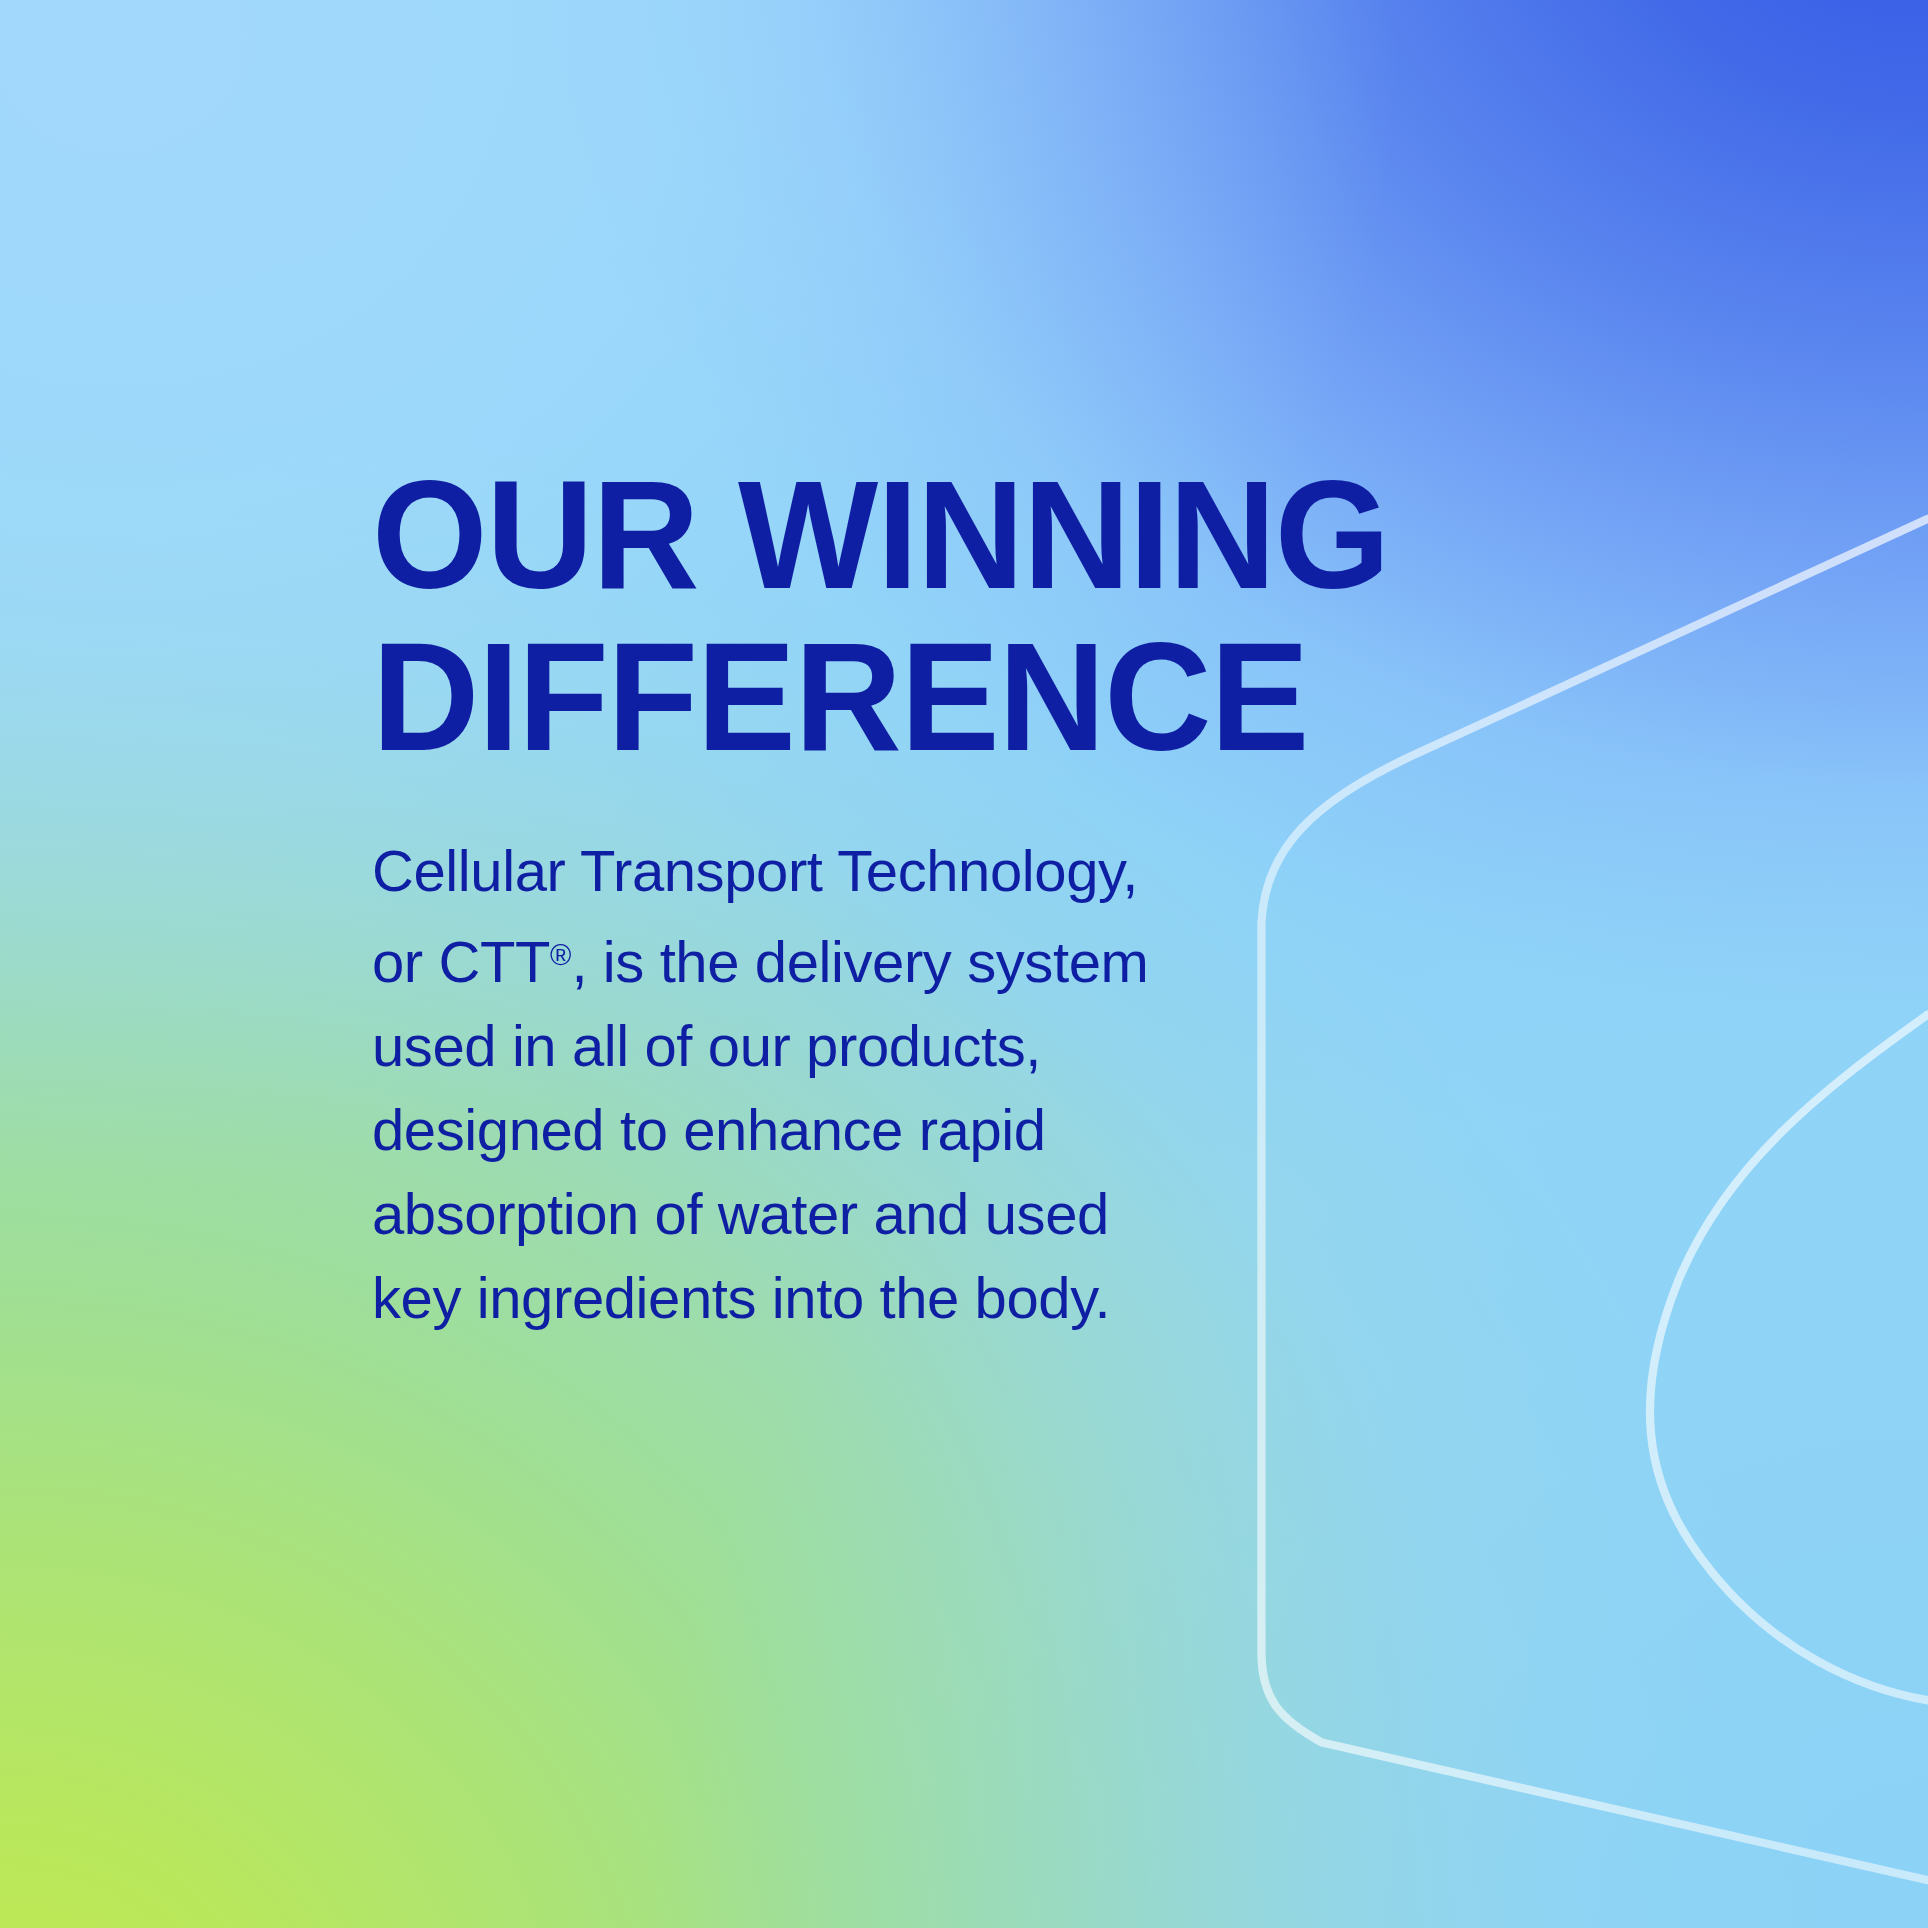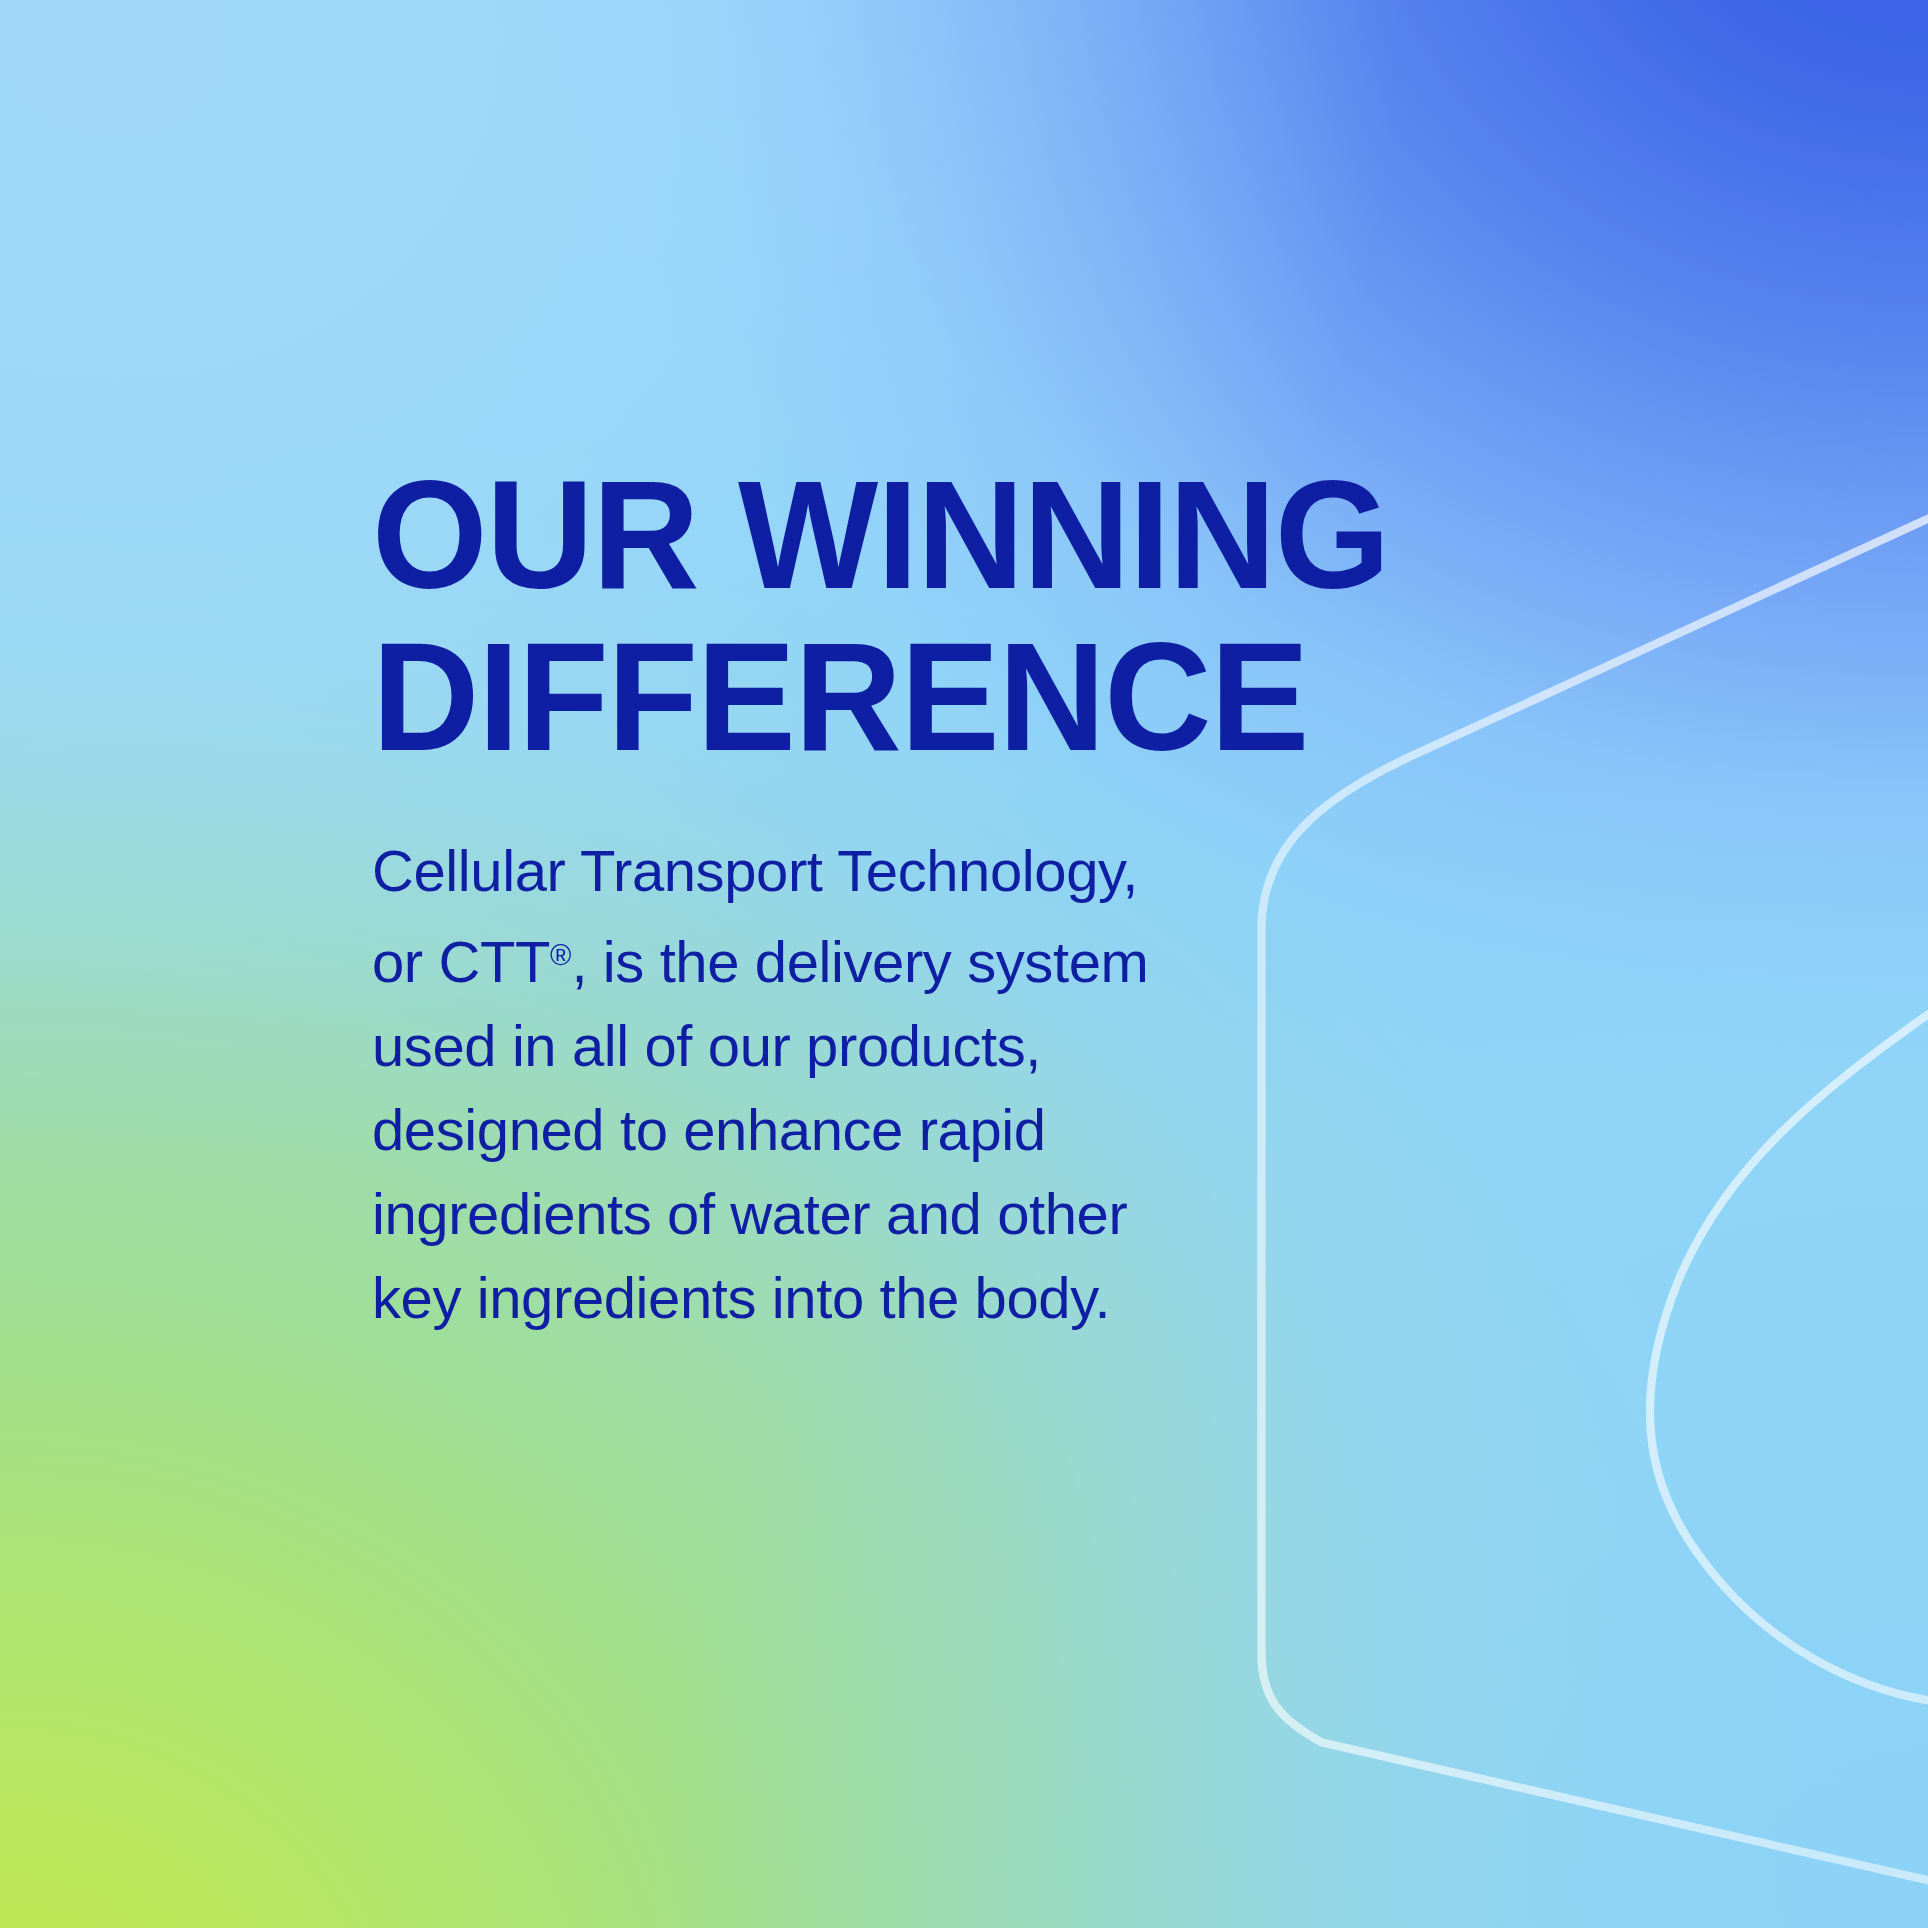--- a/index.html
+++ b/index.html
@@ -167,18 +167,18 @@
   </svg>
 
   <div class="content">
     <h1 class="headline">OUR WINNING
 DIFFERENCE</h1>
 
     <p class="bodycopy"><span>Cellular Transport Technology,
 or CTT</span><span class="reg">®</span><span>, is the delivery system
 used in all of our products,
 designed to enhance rapid
-ingredients of water and other
+absorption of water and used
 key ingredients into the body.</span></p>
   </div>
 
 </div>
 
 
 </body></html>

